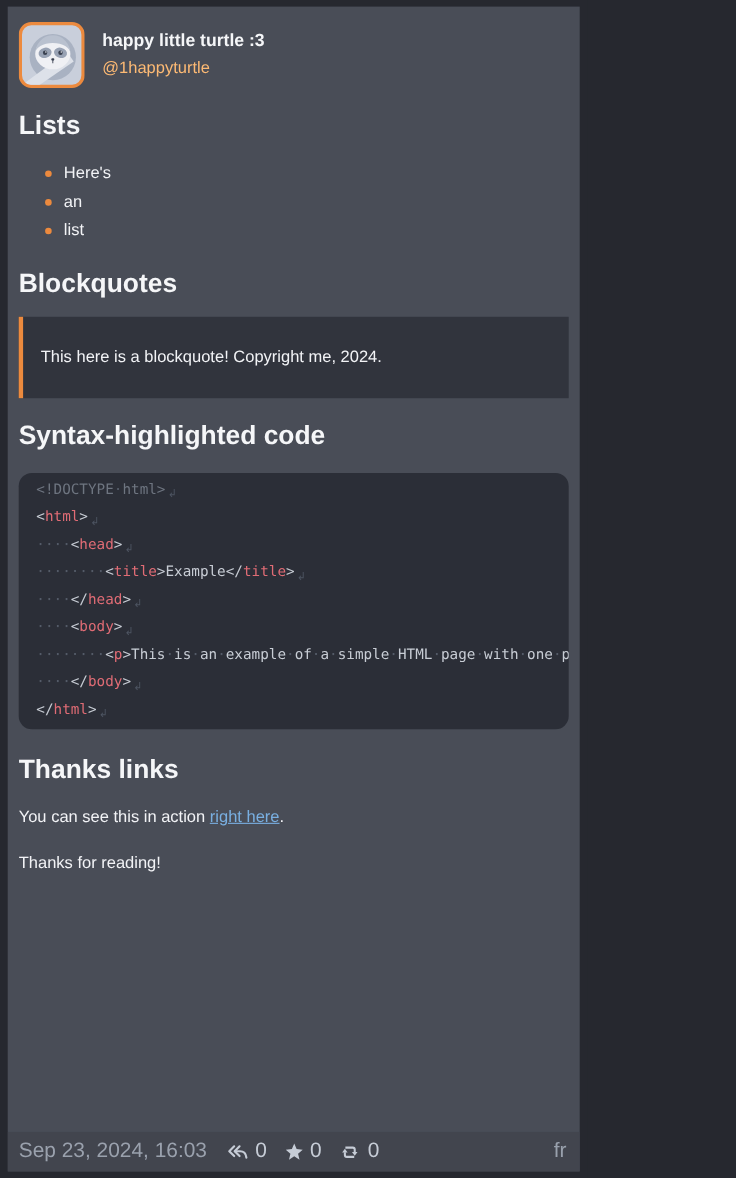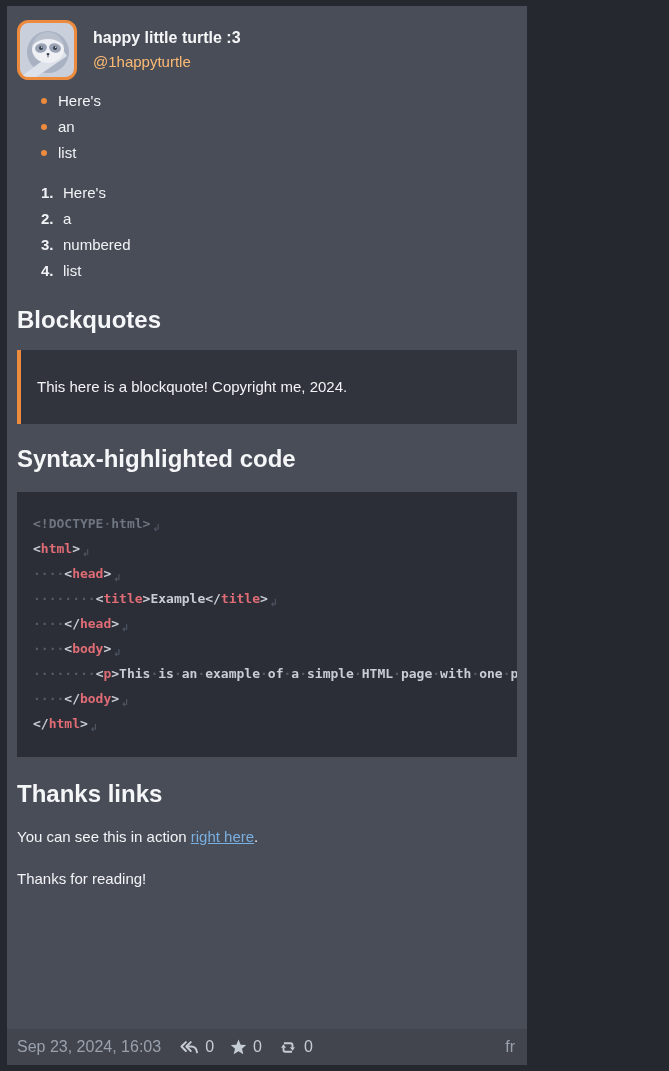--- a/index.html
+++ b/index.html
@@ -60,27 +60,26 @@
     background: #31343d;
     border-left: 4px solid #ec8a3e;
     padding: 24px 16px;
     line-height: 26px;
   }
 
   
   pre.code {
     margin: 18px 0 21px 0;
     background: #2b2e37;
-    border-radius: 0;
-    padding: 20px 16px;
+    border-radius: 12px;
+    padding: 4px 16px;
     font-family: "DejaVu Sans Mono", "Liberation Mono", monospace;
     font-size: 13px;
     line-height: 24px;
     overflow: hidden;
-    font-weight: bold;
   }
   .code-line { white-space: pre; }
   .tok-r { color: #e06c75; }
   .tok-l { color: #c8cdd5; }
   .tok-g { color: #6e7580; }
   .tok-d { color: #545b68; }
   .tok-n {
     color: #4d5461;
     font-family: "DejaVu Sans", sans-serif;
     font-size: 10px;
@@ -93,21 +92,21 @@
   p.outro { margin-top: 16px; }
 
   
   .footer {
     margin-top: auto;
     flex: 0 0 36px;
     height: 36px;
     background: #42454e;
     display: flex; align-items: center;
     padding: 0 12px 0 10px;
-    font-size: 16px;
+    font-size: 19px;
     color: #9aa1ad;
   }
   .footer .timestamp { margin-right: 18px; }
   .footer .stat { display: flex; align-items: center; margin-right: 16px; color: #c6ccd6; cursor: pointer; }
   .footer .stat svg { margin-right: 6px; display: block; }
   .footer .lang { margin-left: auto; color: #99a1ad; }
 </style>
 </head>
 <body>
 
@@ -140,33 +139,28 @@
             </g>
           </svg>
         </div>
         <div class="names">
           <div class="display-name">happy little turtle :3</div>
           <div class="handle">@1happyturtle</div>
         </div>
       </div>
 
 
+      <h2>Lists</h2>
 
       <ul class="u-list">
         <li><span class="bullet"></span><span>Here's</span></li>
         <li><span class="bullet"></span><span>an</span></li>
         <li><span class="bullet"></span><span>list</span></li>
       </ul>
 
-      <ol class="o-list">
-        <li><span class="num">1.</span><span>Here's</span></li>
-        <li><span class="num">2.</span><span>a</span></li>
-        <li><span class="num">3.</span><span>numbered</span></li>
-        <li><span class="num">4.</span><span>list</span></li>
-      </ol>
 
       <h2>Blockquotes</h2>
       <blockquote class="quote">
         <span>This here is a blockquote! Copyright me, 2024.</span>
       </blockquote>
 
       <h2>Syntax-highlighted code</h2>
       <pre class="code"><div class="code-line"><span class="tok-g">&lt;!DOCTYPE</span><span class="tok-d">·</span><span class="tok-g">html&gt;</span><span class="tok-n">↲</span></div><div class="code-line"><span class="tok-l">&lt;</span><span class="tok-r">html</span><span class="tok-l">&gt;</span><span class="tok-n">↲</span></div><div class="code-line"><span class="tok-d">····</span><span class="tok-l">&lt;</span><span class="tok-r">head</span><span class="tok-l">&gt;</span><span class="tok-n">↲</span></div><div class="code-line"><span class="tok-d">········</span><span class="tok-l">&lt;</span><span class="tok-r">title</span><span class="tok-l">&gt;</span><span class="tok-l">Example</span><span class="tok-l">&lt;/</span><span class="tok-r">title</span><span class="tok-l">&gt;</span><span class="tok-n">↲</span></div><div class="code-line"><span class="tok-d">····</span><span class="tok-l">&lt;/</span><span class="tok-r">head</span><span class="tok-l">&gt;</span><span class="tok-n">↲</span></div><div class="code-line"><span class="tok-d">····</span><span class="tok-l">&lt;</span><span class="tok-r">body</span><span class="tok-l">&gt;</span><span class="tok-n">↲</span></div><div class="code-line"><span class="tok-d">········</span><span class="tok-l">&lt;</span><span class="tok-r">p</span><span class="tok-l">&gt;</span><span class="tok-l">This</span><span class="tok-d">·</span><span class="tok-l">is</span><span class="tok-d">·</span><span class="tok-l">an</span><span class="tok-d">·</span><span class="tok-l">example</span><span class="tok-d">·</span><span class="tok-l">of</span><span class="tok-d">·</span><span class="tok-l">a</span><span class="tok-d">·</span><span class="tok-l">simple</span><span class="tok-d">·</span><span class="tok-l">HTML</span><span class="tok-d">·</span><span class="tok-l">page</span><span class="tok-d">·</span><span class="tok-l">with</span><span class="tok-d">·</span><span class="tok-l">one</span><span class="tok-d">·</span><span class="tok-l">paragraph.</span><span class="tok-l">&lt;/</span><span class="tok-r">p</span><span class="tok-l">&gt;</span><span class="tok-n">↲</span></div><div class="code-line"><span class="tok-d">····</span><span class="tok-l">&lt;/</span><span class="tok-r">body</span><span class="tok-l">&gt;</span><span class="tok-n">↲</span></div><div class="code-line"><span class="tok-l">&lt;/</span><span class="tok-r">html</span><span class="tok-l">&gt;</span><span class="tok-n">↲</span></div></pre>
 
       <h2>Thanks links</h2>

